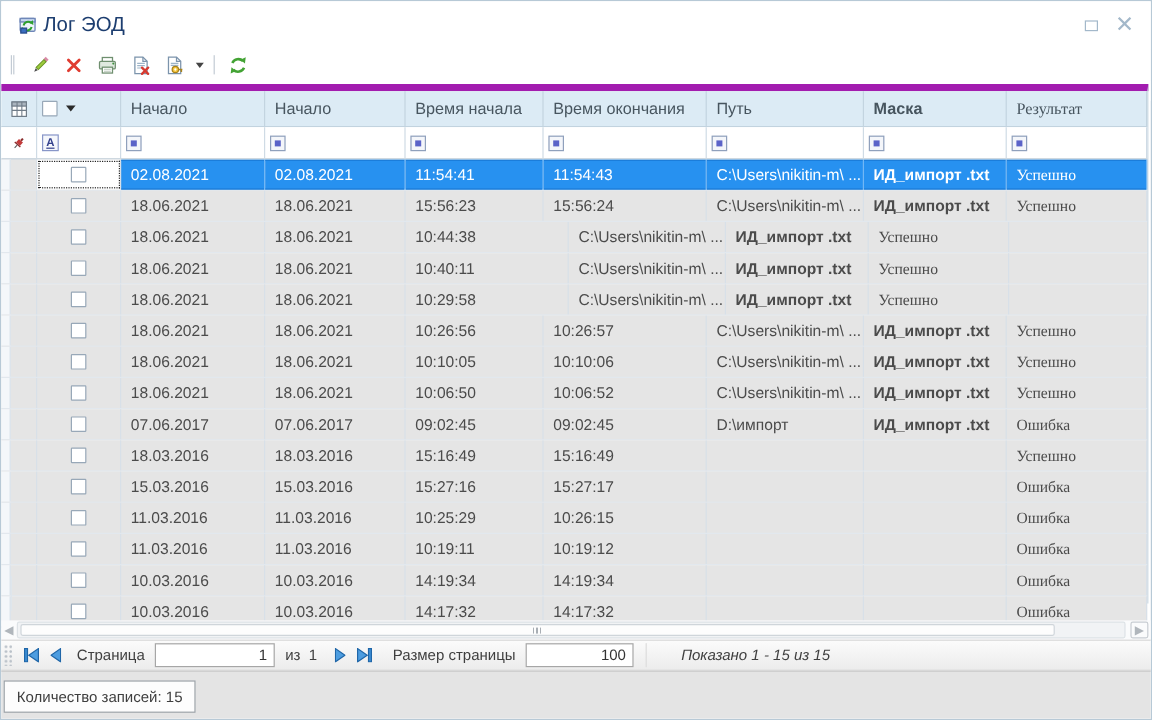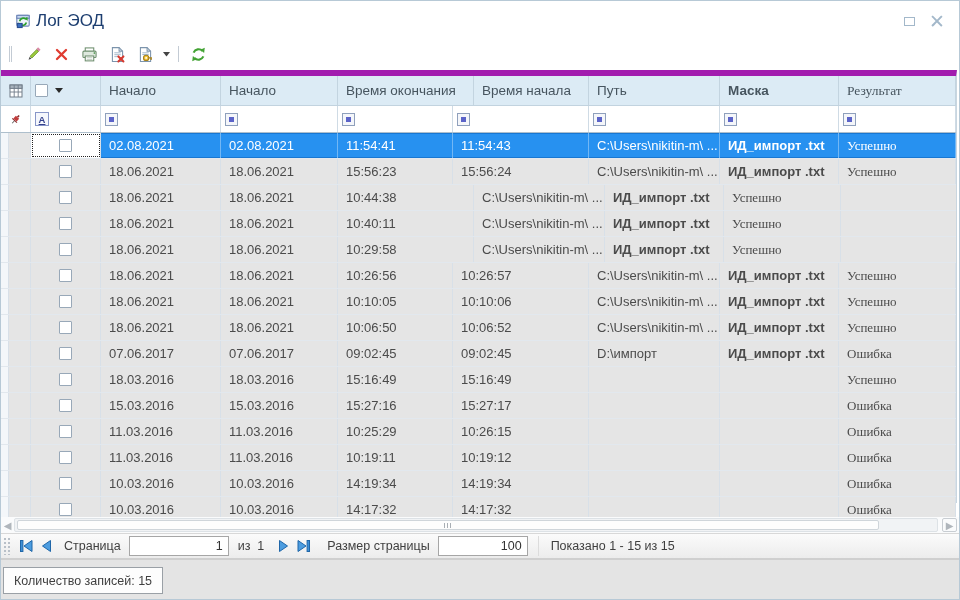--- a/index.html
+++ b/index.html
@@ -74,21 +74,21 @@
 
   
   .pager { position:absolute; top:532px; left:0; right:0; height:26px; background:linear-gradient(#fbfbfb,#ececec); border-top:1px solid #d8d8d8; border-bottom:1px solid #cfcfcf; display:flex; align-items:center; font-size:12.5px; color:#3f3f3f; }
   .pager-grip { width:7px; height:18px; margin:0 6px 0 2px; background-image:radial-gradient(circle,#b9c0c8 1px,transparent 1.2px); background-size:4px 4px; }
   .pg-btn { display:flex; align-items:center; justify-content:center; width:20px; height:20px; cursor:pointer; }
   .pg-label { margin:0 8px; }
   .pg-input { width:100px; height:20px; border:1px solid #a6a6a6; background:#fff; font-family:inherit; font-size:12.5px; text-align:right; padding-right:5px; color:#333; }
   .pg-input.small { width:90px; }
   .pg-of { margin:0 9px;text-align:center; }
   .pg-sep { width:1px; height:20px; background:#dcdcdc; margin:0 10px; }
-  .pg-shown { margin-left:2px; }
+  .pg-shown { margin-left:19px;font-style:italic; }
 
   
   .statusbar { position:absolute; top:558px; left:0; right:0; bottom:0; background:#e4e4e4; border-top:1px solid #cfcfcf; }
   .status-box { position:absolute; left:2px; top:7px; height:27px; background:#fdfdfd; border:1px solid #9aa0a6; display:flex; align-items:center; padding:0 10px; font-size:12.5px; color:#3f3f3f; }
 </style>
 </head>
 <body>
 
 <div class="window">
 
@@ -192,22 +192,22 @@
         </svg>
       </div>
       <div class="cell c2 no-pad">
         <span class="hdr-cb-wrap">
           <span class="checkbox"></span>
           <span class="hdr-arrow"></span>
         </span>
       </div>
       <div class="cell c3">Начало</div>
       <div class="cell c4">Начало</div>
+      <div class="cell c5">Время начала</div>
       <div class="cell c6">Время окончания</div>
-      <div class="cell c5">Время начала</div>
       <div class="cell c7">Путь</div>
       <div class="cell c8">Маска</div>
       <div class="cell c9">Результат</div>
     </div>
 
     <div class="grow filter-row">
       <div class="cell cA">
         <svg width="13" height="13" viewBox="0 0 14 14">
           <g transform="rotate(42 7 7)">
             <rect x="6.1" y="1.2" width="1.8" height="2.6" fill="#8a2e2e"></rect>

